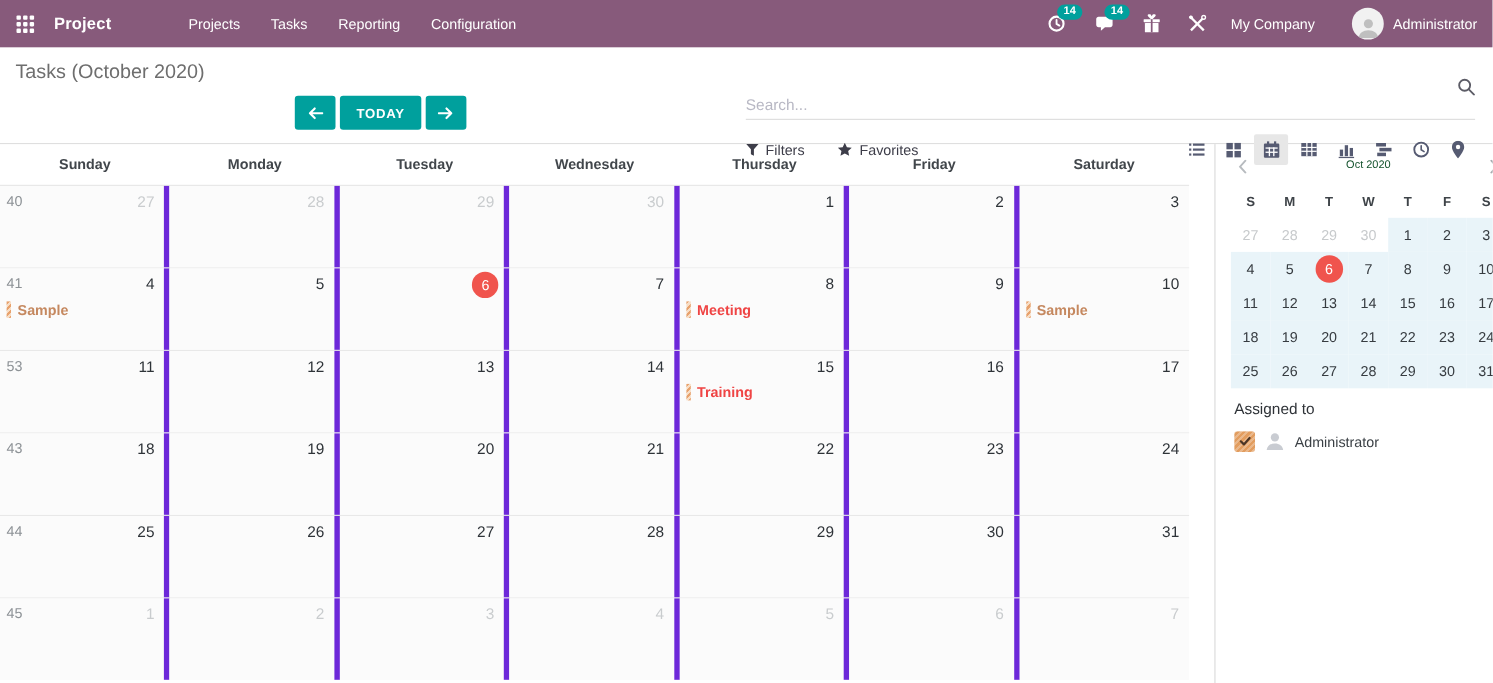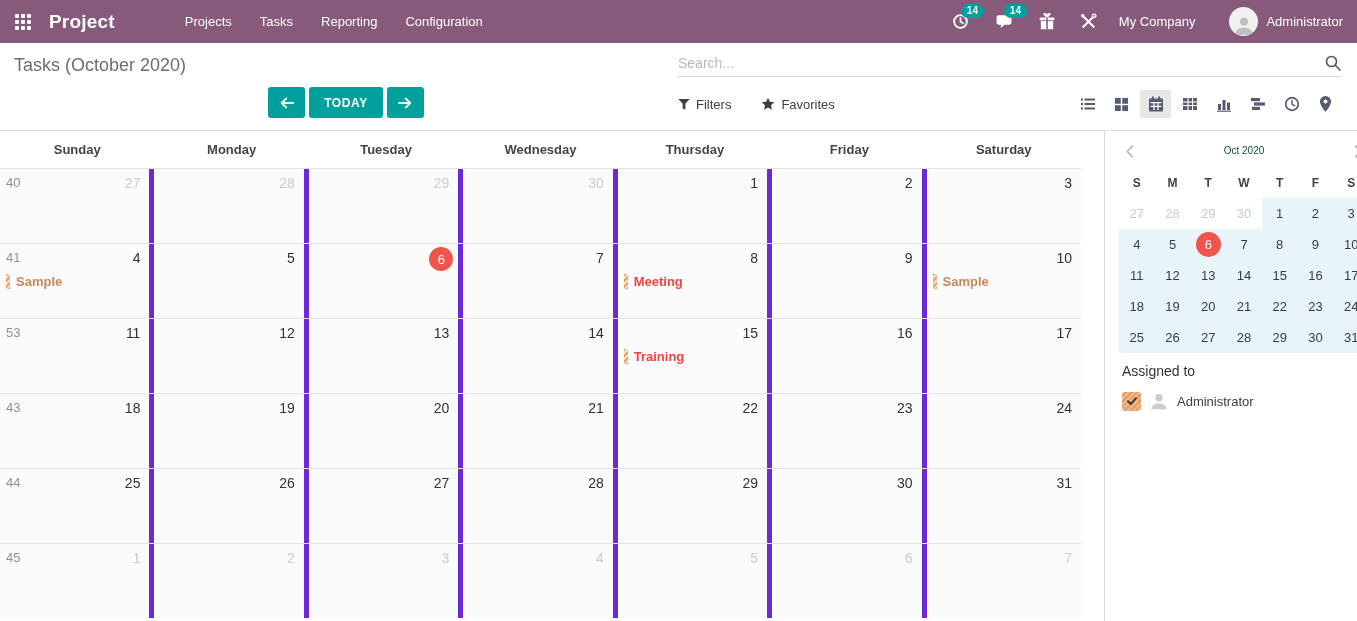--- a/index.html
+++ b/index.html
@@ -4,21 +4,21 @@
 <style>
   * { box-sizing: border-box; margin: 0; padding: 0; }
   html,body { width:1357px; height:621px; overflow:hidden; background:#fff;
               font-family:"Liberation Sans", sans-serif; }
 
   
   .navbar { height:43px; background:#875A7B; display:flex; align-items:center; color:#fff; }
   .apps-icon { width:16px; height:16px; display:grid; grid-template-columns:repeat(3,4px);
                grid-template-rows:repeat(3,4px); gap:2px; margin:0 18px 0 15px; cursor:pointer; }
   .apps-icon i { background:#fff; border-radius:1px; }
-  .brand { font-size:19px; font-weight:bold; margin-right:56px; letter-spacing:.2px; }
+  .brand { font-size:15px; font-weight:bold; margin-right:56px; letter-spacing:.2px; }
   .nav-menu { display:flex; font-size:13px; }
   .nav-item { padding:13px 14px; cursor:pointer; }
   .nav-right { margin-left:auto; display:flex; align-items:center; font-size:13px; }
   .icon-wrap { position:relative; margin:0 13px; cursor:pointer; display:flex; align-items:center; }
   .badge { position:absolute; top:-9px; left:9px; background:#00A09D; color:#fff; font-size:10px;
            font-weight:bold; border-radius:9px; padding:2px 6px; line-height:1; }
   .nav-sep-item { margin:0 12px; cursor:pointer; }
   .company { margin:0 14px 0 10px; cursor:pointer; }
   .avatar { width:29px; height:29px; border-radius:50%; background:#f1f1f1; overflow:hidden;
             display:flex; align-items:flex-end; justify-content:center; margin:0 8px 0 20px; }
@@ -28,21 +28,21 @@
   .control { height:88px; border-bottom:1px solid #dfdfdf; display:flex; }
   .cp-left { flex:1; padding:12px 0 0 14px; }
   .page-title { font-size:18px; color:#6e6e6e; font-weight:normal; }
   .btn-row { margin-top:11px; display:flex; gap:4px;justify-content:center; }
   .btn-teal { background:#00A09D; border:none; color:#fff; height:31px; min-width:37px;
               border-radius:3px; display:flex; align-items:center; justify-content:center;
               cursor:pointer; }
   .btn-today { padding:0 15px; font-size:12px; font-weight:bold; letter-spacing:.6px; }
   .cp-right { width:679px; padding:12px 16px 0 0; display:flex; flex-direction:column; }
   .search-box { display:flex; align-items:center; border-bottom:1px solid #dcdcdc; padding-bottom:5px; }
-  .search-input { flex:1; border:none; outline:none; font-size:14px; color:#3b82f6; background:transparent; }
+  .search-input { flex:1; border:none; outline:none; font-size:14px; color:#3b82f6; background:transparent;margin-top:32px; }
   .search-input::placeholder { color:#b8b8c4; }
   .filters-row { display:flex; align-items:center; margin-top:13px; }
   .filter-btn { display:flex; align-items:center; gap:6px; font-size:13px; color:#3c3c48;
                 margin-right:30px; cursor:pointer; }
   .view-switcher { margin-left:auto; display:flex; gap:3px; align-items:center; }
   .view-btn { width:31px; height:28px; display:flex; align-items:center; justify-content:center;
               border-radius:2px; cursor:pointer; }
   .view-btn.active { background:#e7e7e7; }
 
   

